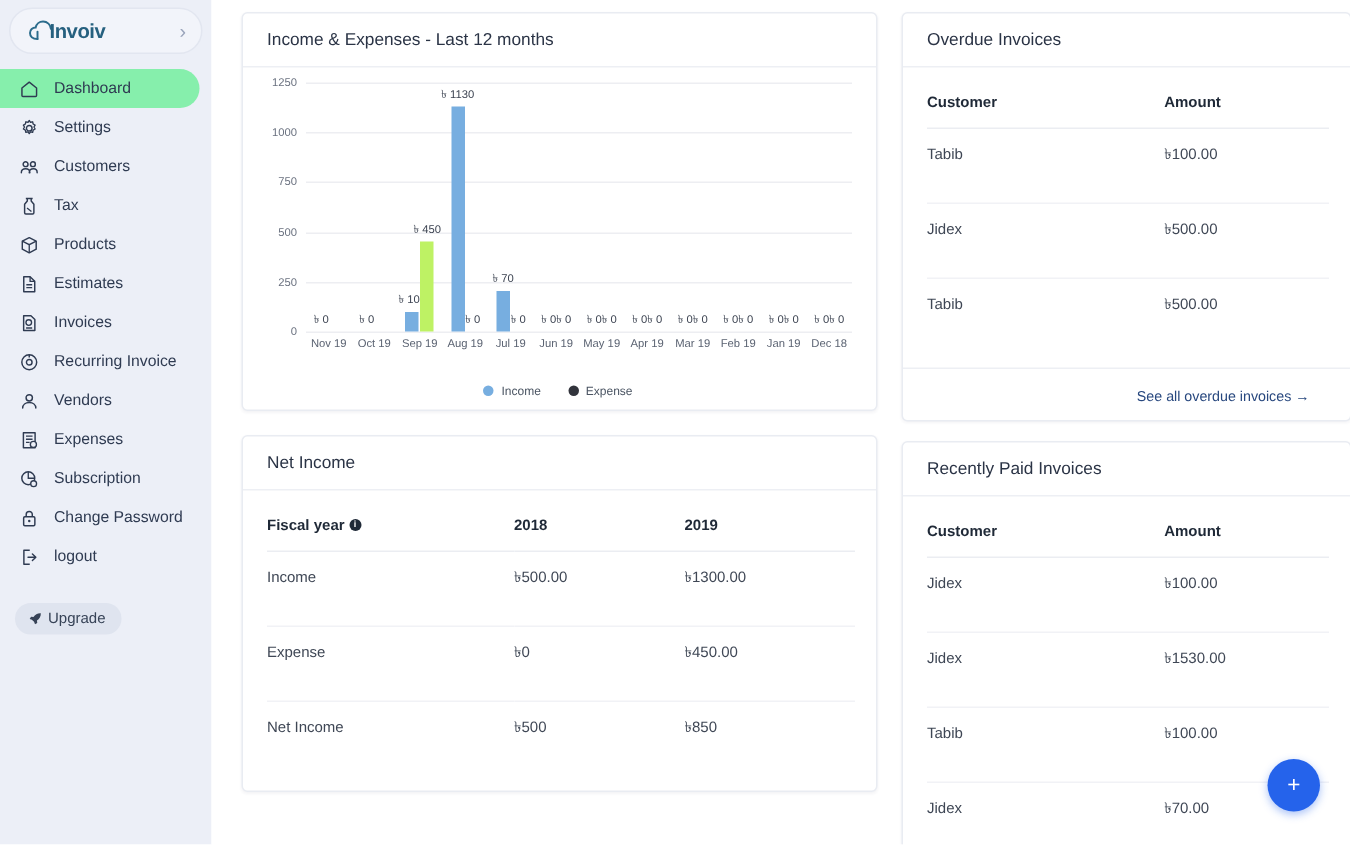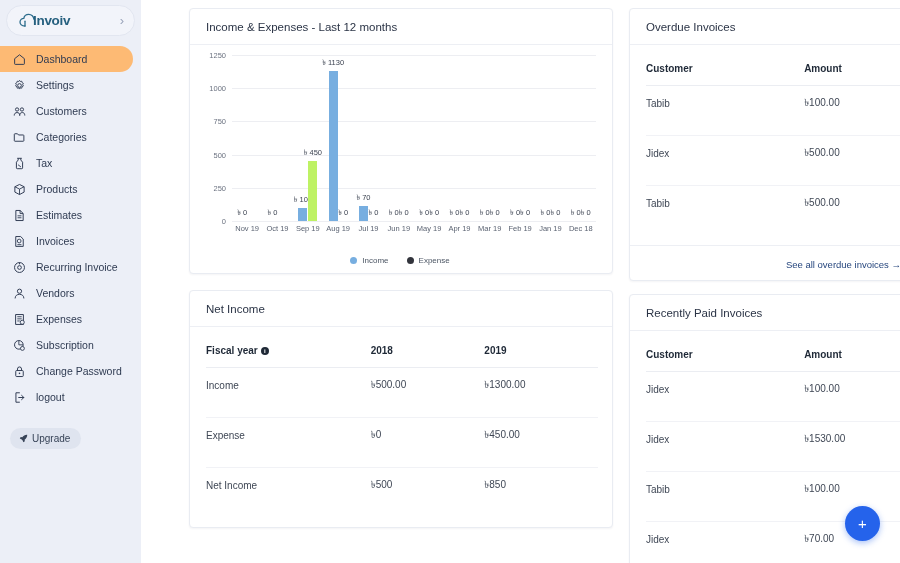--- a/index.html
+++ b/index.html
@@ -2,21 +2,21 @@
 <html><head>
 <meta charset="utf-8">
 <style>
   * { box-sizing: border-box; margin: 0; padding: 0; }
   html, body {
     width: 900px; height: 563px;
     font-family: "Liberation Sans", sans-serif;
     background: #ffffff;
     overflow: hidden;
   }
-  .app { display: flex; width: 900px; height: 563px; gap: 28px; }
+  .app { display: flex; width: 900px; height: 563px; }
 
   
   .sidebar {
     width: 141px; height: 563px;
     background: #eceff7;
     flex: 0 0 141px;
     position: relative;
     display: flex; flex-direction: column;
   }
   .brand {
@@ -39,21 +39,21 @@
   }
 
   .nav { display: flex; flex-direction: column; padding-top: 2px; }
   .nav-item {
     display: flex; align-items: center;
     height: 26px; margin: 0 0 0 0; padding-left: 12px;
     gap: 10px; cursor: pointer;
     font-size: 10.5px; color: #2f3b52;
   }
   .nav-item.active {
-    background: #fdba74;
+    background: #86efac;
     border-radius: 0 14px 14px 0;
     margin-right: 8px;
     font-weight: 400;
   }
   .nav-icon { width: 14px; height: 14px; flex: 0 0 14px; display: flex; align-items: center; justify-content: center; }
   .nav-icon svg { width: 13px; height: 13px; display: block; }
   .nav-label { line-height: 1; white-space: nowrap; }
 
   .upgrade-wrap { margin-top: 18px; padding-left: 10px; }
   .upgrade-btn {
@@ -224,28 +224,20 @@
         <span class="nav-icon">
           <svg viewBox="0 0 16 16" fill="none">
               <circle cx="5" cy="5.5" r="2" stroke="#2f3b52" stroke-width="1.2"></circle>
               <circle cx="11" cy="5.5" r="2" stroke="#2f3b52" stroke-width="1.2"></circle>
               <path d="M1.5 12.5c0-2 1.6-3.2 3.5-3.2s3.5 1.2 3.5 3.2M8 12.5c0-2 1.6-3.2 3.5-3.2s3 1.2 3 3.2" stroke="#2f3b52" stroke-width="1.2" stroke-linecap="round"></path>
             </svg>
         </span>
         <span class="nav-label">Customers</span>
       </div>
 
-      <div class="nav-item">
-        <span class="nav-icon">
-          <svg viewBox="0 0 16 16" fill="none">
-              <path d="M1.6 4.2a.8.8 0 0 1 .8-.8h3.1l1.3 1.5h5.8a.8.8 0 0 1 .8.8v6.1a.8.8 0 0 1-.8.8H2.4a.8.8 0 0 1-.8-.8z" stroke="#2f3b52" stroke-width="1.2" stroke-linejoin="round"></path>
-            </svg>
-        </span>
-        <span class="nav-label">Categories</span>
-      </div>
 
       <div class="nav-item">
         <span class="nav-icon">
           <svg viewBox="0 0 16 16" fill="none">
               <path d="M5.2 1.6h5.6M6.4 1.6v2.1L4.2 6.4v7a1 1 0 0 0 1 1h5.6a1 1 0 0 0 1-1v-7L9.6 3.7V1.6" stroke="#2f3b52" stroke-width="1.2" stroke-linejoin="round"></path>
               <path d="M6.2 9.5l3.6 2.8" stroke="#2f3b52" stroke-width="1.1"></path>
             </svg>
         </span>
         <span class="nav-label">Tax</span>
       </div>
@@ -417,21 +409,21 @@
                       </div>
                     </div>
                     <div class="bar-slot">
                       <div class="bar expense" style="height: 0px;">
                         <span class="bar-label">৳ 0</span>
                       </div>
                     </div>
                   </div>
                   <div class="month-group">
                     <div class="bar-slot">
-                      <div class="bar income" style="height: 15px;">
+                      <div class="bar income" style="height: 27px;">
                         <span class="bar-label">৳ 70</span>
                       </div>
                     </div>
                     <div class="bar-slot">
                       <div class="bar expense" style="height: 0px;">
                         <span class="bar-label">৳ 0</span>
                       </div>
                     </div>
                   </div>
                   <div class="month-group">

